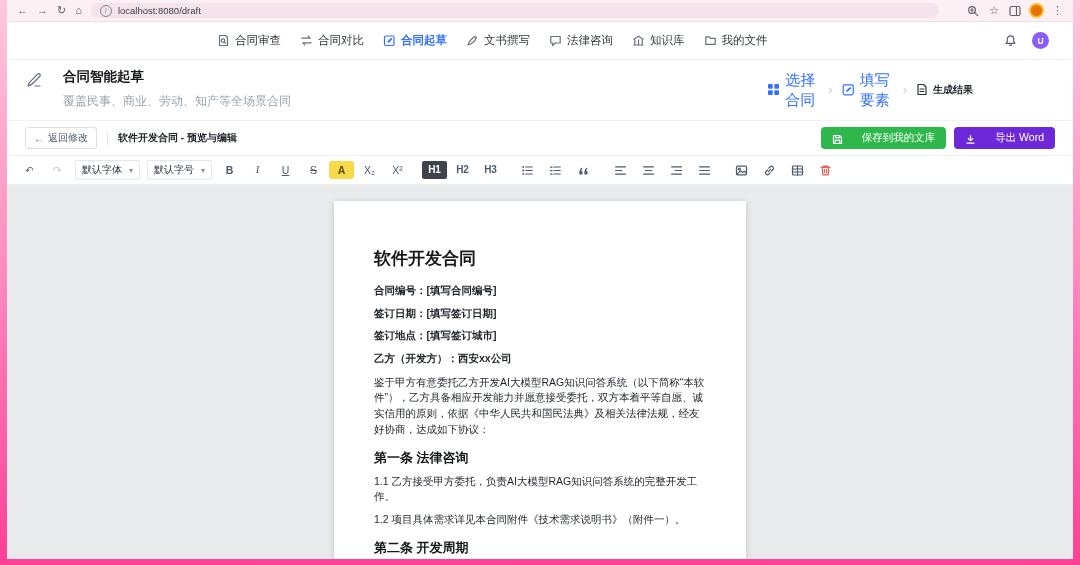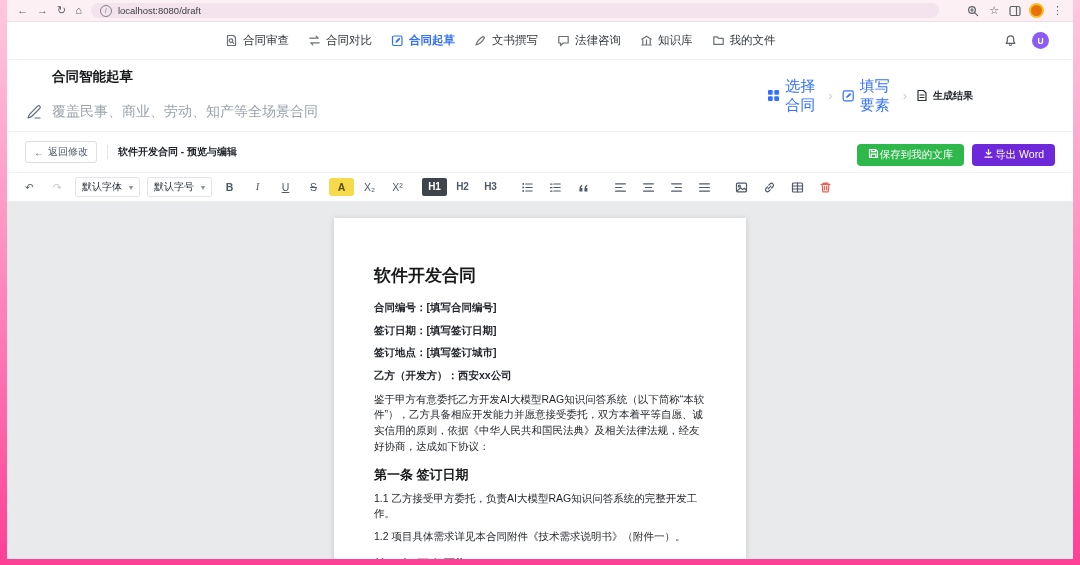--- a/index.html
+++ b/index.html
@@ -16,54 +16,54 @@
   .addr{flex:1;max-width:830px;height:15px;background:#f4e3ec;border-radius:8px;
     display:flex;align-items:center;gap:6px;padding:0 9px;font-size:9.5px;color:#3c4043;cursor:text;}
   .info-dot{width:10px;height:10px;border:1px solid #80868b;border-radius:50%;flex:0 0 auto;
     display:flex;align-items:center;justify-content:center;font-size:7px;color:#80868b;font-style:italic;}
   .chrome-right{display:flex;align-items:center;gap:10px;margin-left:auto;color:#5f6368;}
   .avatar-orange{width:11px;height:11px;border-radius:50%;background:#e8710a;box-shadow:0 0 0 2px #f6c026;}
 
   
   .navbar{height:37px;flex:0 0 37px;position:relative;display:flex;align-items:center;
     border-bottom:1px solid #f1f2f4;background:#fff;}
-  .tabs{position:absolute;left:218px;display:flex;gap:19px;align-items:center;}
+  .tabs{position:absolute;left:210px;display:flex;gap:19px;align-items:center;}
   .tab{display:flex;align-items:center;gap:5px;font-size:11.5px;color:#33383f;cursor:pointer;white-space:nowrap;}
   .tab .ic{color:#6a7077;}
   .tab.active{color:#3370ff;font-weight:bold;}
   .tab.active .ic{color:#3370ff;}
   .nav-right{position:absolute;right:24px;display:flex;align-items:center;gap:15px;}
   .bell{color:#5a6068;}
   .avatar-purple{width:17px;height:17px;border-radius:50%;background:#8b5cf6;color:#fff;
     font-size:8.5px;display:flex;align-items:center;justify-content:center;font-weight:bold;}
 
   
   .header{flex:0 0 auto;display:flex;align-items:center;padding:9px 18px 10px;background:#fff;}
-  .h-left{display:flex;gap:9px;align-items:flex-end;}
+  .h-left{display:flex;gap:20px;align-items:flex-start;}
   .h-icon{color:#5e6b7a;margin-top:2px;}
   .h-title{font-size:13.5px;font-weight:bold;color:#17181a;line-height:1.2;}
-  .h-sub{font-size:14px;color:#9aa3ad;margin-top:18px;}
+  .h-sub{font-size:12px;color:#9aa3ad;margin-top:8px;}
   .steps{margin-left:auto;margin-right:82px;display:flex;align-items:center;gap:9px;}
   .step{display:flex;align-items:center;gap:5px;cursor:pointer;}
   .step-label{width:34px;font-size:15px;line-height:1.3;color:#3370ff;}
   .step .ic{color:#3370ff;}
   .step.current .ic{color:#2a2f36;}
   .step.current .step-label{width:auto;white-space:nowrap;color:#23272e;font-weight:bold;font-size:10px;}
   .chev{color:#c6cbd4;font-size:13px;line-height:1;}
 
   
   .subheader{flex:0 0 auto;display:flex;align-items:center;gap:10px;padding:6px 18px;
     border-top:1px solid #f1f2f4;border-bottom:1px solid #f1f2f4;background:#fff;}
   .back-btn{display:flex;align-items:center;gap:4px;border:1px solid #dcdfe6;border-radius:3px;
     padding:3px 8px;font-size:10px;color:#4e5969;background:#fff;cursor:pointer;}
   .vdiv{width:1px;height:14px;background:#e3e5ea;}
   .doc-title{font-size:10px;font-weight:bold;color:#1f2329;}
   .sh-actions{margin-left:auto;display:flex;gap:8px;}
-  .btn{display:flex;align-items:flex-start;gap:1px;border-radius:4px;color:#fff;font-size:10.5px;
-    padding:4px 11px;cursor:pointer;border:none;margin-top:6px;}
+  .btn{display:flex;align-items:flex-end;gap:19px;border-radius:4px;color:#fff;font-size:10.5px;
+    padding:4px 11px;cursor:pointer;border:none;}
   .btn-green{background:#2eb84c;}
   .btn-blue{background:#6d28d9;}
 
   
   .toolbar{flex:0 0 auto;display:flex;align-items:center;gap:3px;padding:4px 10px;
     border-bottom:1px solid #ececec;background:#fff;color:#4e5969;font-size:10.5px;}
   .tbtn{min-width:19px;height:18px;display:flex;align-items:center;justify-content:center;
     border-radius:2px;padding:0 3px;cursor:pointer;line-height:1;}
   .tbtn.b{font-weight:bold;}
   .tbtn.i{font-style:italic;font-family:"Liberation Serif",serif;}
@@ -368,21 +368,21 @@
 
     <div class="editor">
       <div class="page">
         <h1 class="d-title">软件开发合同</h1>
         <p class="d-meta">合同编号：[填写合同编号]</p>
         <p class="d-meta">签订日期：[填写签订日期]</p>
         <p class="d-meta">签订地点：[填写签订城市]</p>
         <p class="d-meta">乙方（开发方）：西安xx公司</p>
         <p class="d-para">鉴于甲方有意委托乙方开发AI大模型RAG知识问答系统（以下简称“本软件”），乙方具备相应开发能力并愿意接受委托，双方本着平等自愿、诚实信用的原则，依据《中华人民共和国民法典》及相关法律法规，经友好协商，达成如下协议：</p>
 
-        <h2 class="d-h2">第一条 签订日期</h2>
+        <h2 class="d-h2">第一条 法律咨询</h2>
         <p class="d-para">1.1 乙方接受甲方委托，负责AI大模型RAG知识问答系统的完整开发工作。</p>
         <p class="d-para">1.2 项目具体需求详见本合同附件《技术需求说明书》（附件一）。</p>
 
         <h2 class="d-h2">第二条 开发周期</h2>
 
       </div>
     </div>
 
   </div>
 </div>

